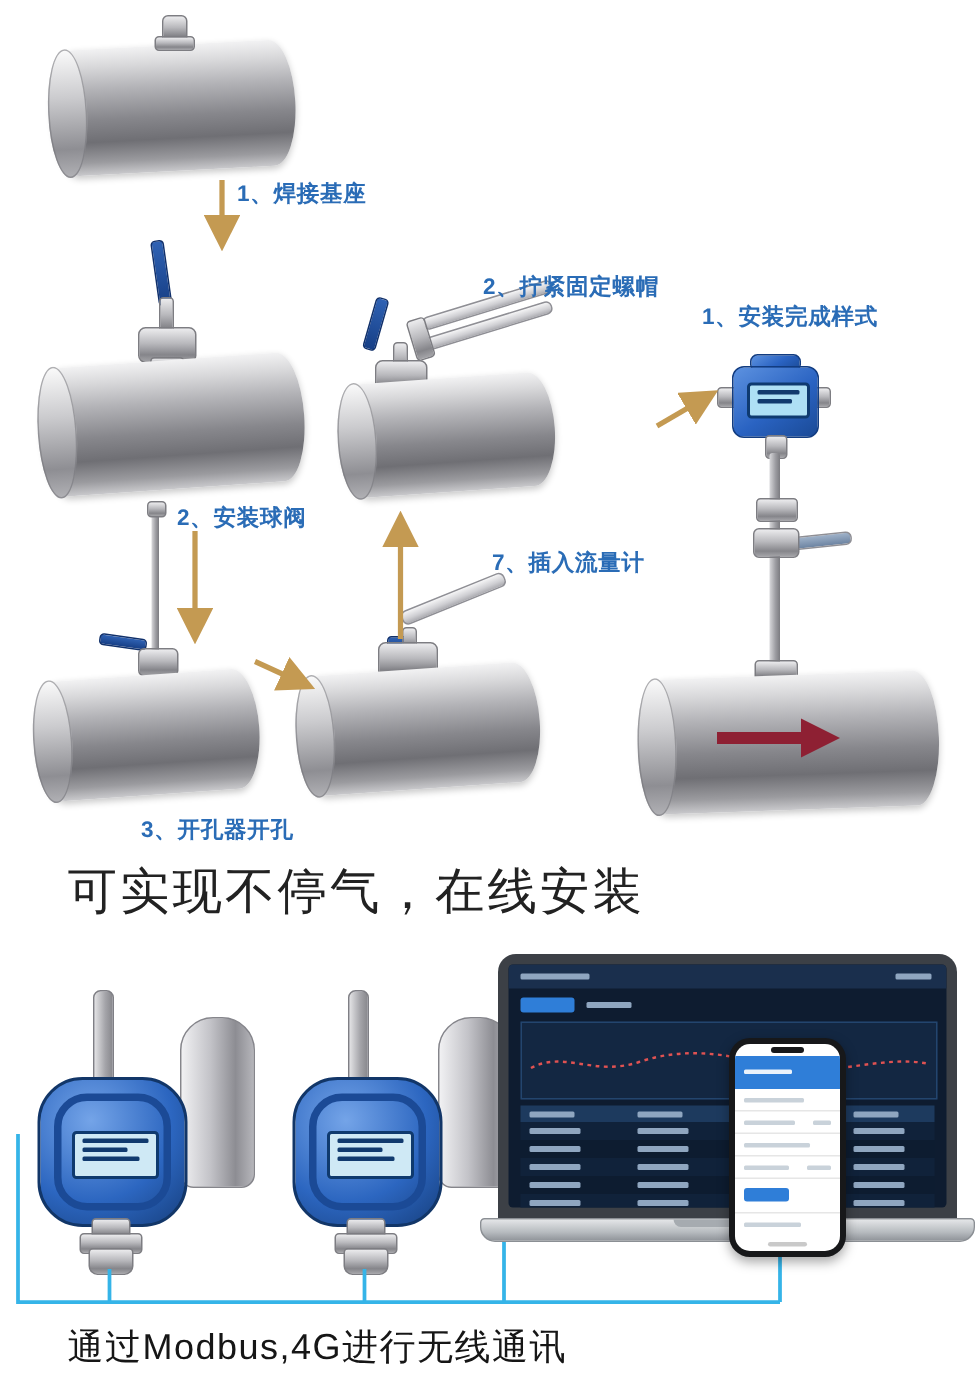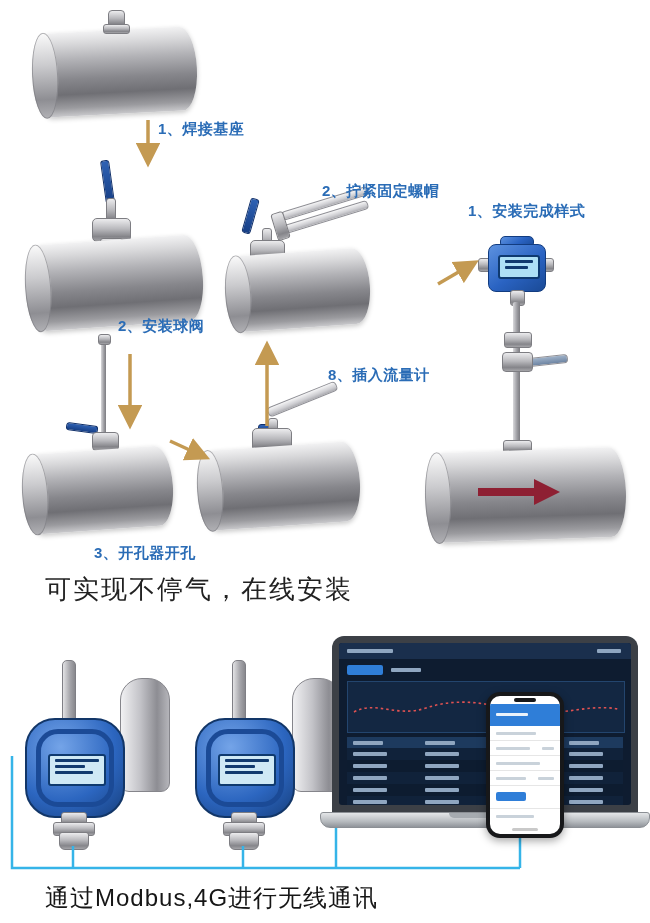--- a/index.html
+++ b/index.html
@@ -14,21 +14,21 @@
     background:linear-gradient(180deg,#fbfbfb,#cbcbce 38%,#8e8e93 78%,#b2b2b6);
     box-shadow:inset 0 0 0 1px rgba(115,115,120,.55);}
   .metal{position:absolute;background:linear-gradient(180deg,#ececee,#b9b9bd 45%,#85858a 80%,#a5a5a9);
     border:1px solid #7d7d82;border-radius:3px;}
   .rod{position:absolute;background:linear-gradient(90deg,#d8d8db,#9a9a9f 60%,#7c7c81);border-radius:2px;}
   .blue-handle{position:absolute;background:linear-gradient(180deg,#2f62b4,#173f86);border:1px solid #10306b;border-radius:3px;}
   .tool-bar{position:absolute;background:linear-gradient(180deg,#f5f5f6,#cfcfd3 60%,#ababb0);border:1px solid #8f8f95;border-radius:4px;}
   .step-label{position:absolute;color:#2a6cb6;font-size:15px;font-weight:700;white-space:nowrap;letter-spacing:.5px;}
   .intro{position:absolute;left:323px;top:24px;width:324px;color:#1a3a66;font-size:27px;font-weight:700;
     line-height:1.32;letter-spacing:1px;}
-  .caption-mid{position:absolute;left:45px;top:572px;color:#222;font-size:26px;letter-spacing:2px;}
+  .caption-mid{position:absolute;left:45px;top:572px;color:#222;font-size:33px;letter-spacing:2px;}
   .caption-bottom{position:absolute;left:45px;top:882px;color:#161616;font-size:24px;letter-spacing:1px;}
   
   .xmtr-body{position:absolute;background:linear-gradient(145deg,#5d92e0,#2a63c2 55%,#1a4a96);
     border:1px solid #123c80;border-radius:8px;}
   .xmtr-screen{position:absolute;background:#aee0f5;border:2px solid #0e3a70;border-radius:3px;}
   .lcd-line{height:3px;background:#113a6e;margin:3px 5px 0 5px;border-radius:1px;}
   
   .det-body{position:absolute;width:96px;height:96px;border-radius:30px;border:2px solid #123668;
     background:radial-gradient(circle at 35% 28%,#74a4e8,#2c66c0 58%,#17407f);}
   .det-ring{position:absolute;left:9px;top:9px;right:9px;bottom:9px;border:5px solid #1b4a96;border-radius:22px;}
@@ -61,35 +61,35 @@
   <div class="pipe" style="left:35px;top:30px;width:162px;height:84px;transform:rotate(-3deg);"></div>
   <div class="metal" style="left:108px;top:10px;width:15px;height:16px;border-radius:4px 4px 2px 2px;"></div>
   <div class="metal" style="left:103px;top:24px;width:25px;height:8px;"></div>
   <div class="step-label" style="left:158px;top:120px;">1、焊接基座</div>
 
   <div class="blue-handle" style="left:103px;top:160px;width:7px;height:42px;transform:rotate(-8deg);"></div>
   <div class="metal" style="left:106px;top:198px;width:8px;height:24px;"></div>
   <div class="metal" style="left:92px;top:218px;width:37px;height:22px;border-radius:5px;"></div>
   <div class="metal" style="left:100px;top:238px;width:21px;height:10px;"></div>
   <div class="pipe" style="left:28px;top:240px;width:175px;height:86px;transform:rotate(-4deg);"></div>
-  <div class="step-label" style="left:118px;top:317px;">2、安装球阀</div>
+  <div class="step-label" style="left:118px;top:336px;">2、安装球阀</div>
 
   <div class="rod" style="left:101px;top:342px;width:5px;height:102px;"></div>
   <div class="metal" style="left:98px;top:334px;width:11px;height:9px;"></div>
   <div class="blue-handle" style="left:66px;top:424px;width:30px;height:6px;transform:rotate(8deg);"></div>
   <div class="metal" style="left:92px;top:432px;width:25px;height:17px;border-radius:4px;"></div>
   <div class="pipe" style="left:25px;top:450px;width:148px;height:80px;transform:rotate(-4deg);"></div>
   <div class="step-label" style="left:94px;top:544px;">3、开孔器开孔</div>
 
   <div class="tool-bar" style="left:268px;top:408px;width:72px;height:8px;transform:rotate(-22deg);transform-origin:left center;"></div>
   <div class="blue-handle" style="left:258px;top:424px;width:14px;height:9px;"></div>
   <div class="metal" style="left:268px;top:418px;width:8px;height:14px;"></div>
   <div class="metal" style="left:252px;top:428px;width:38px;height:22px;border-radius:5px;"></div>
   <div class="pipe" style="left:200px;top:446px;width:160px;height:80px;transform:rotate(-4deg);"></div>
-  <div class="step-label" style="left:328px;top:366px;">8、插入流量计</div>
+  <div class="step-label" style="left:328px;top:366px;">7、插入流量计</div>
 
   <div class="tool-bar" style="left:282px;top:212px;width:88px;height:7px;transform:rotate(-17deg);transform-origin:left center;"></div>
   <div class="tool-bar" style="left:282px;top:226px;width:88px;height:7px;transform:rotate(-17deg);transform-origin:left center;"></div>
   <div class="metal" style="left:274px;top:212px;width:11px;height:26px;transform:rotate(-17deg);"></div>
   <div class="blue-handle" style="left:246px;top:198px;width:7px;height:34px;transform:rotate(16deg);"></div>
   <div class="metal" style="left:262px;top:228px;width:8px;height:20px;"></div>
   <div class="metal" style="left:250px;top:240px;width:33px;height:20px;border-radius:5px;"></div>
   <div class="pipe" style="left:228px;top:252px;width:142px;height:76px;transform:rotate(-4deg);"></div>
   <div class="step-label" style="left:322px;top:182px;">2、拧紧固定螺帽</div>
 

